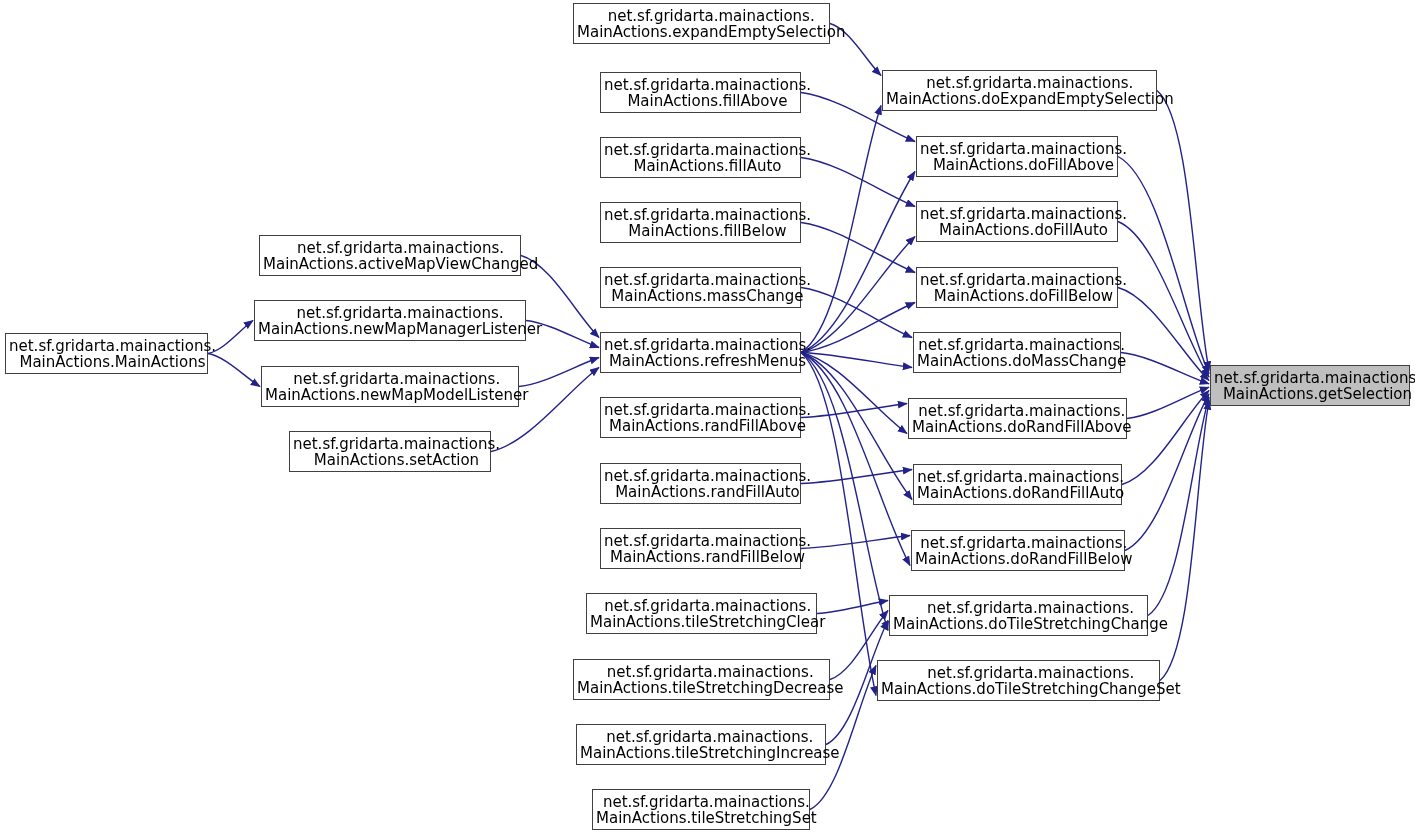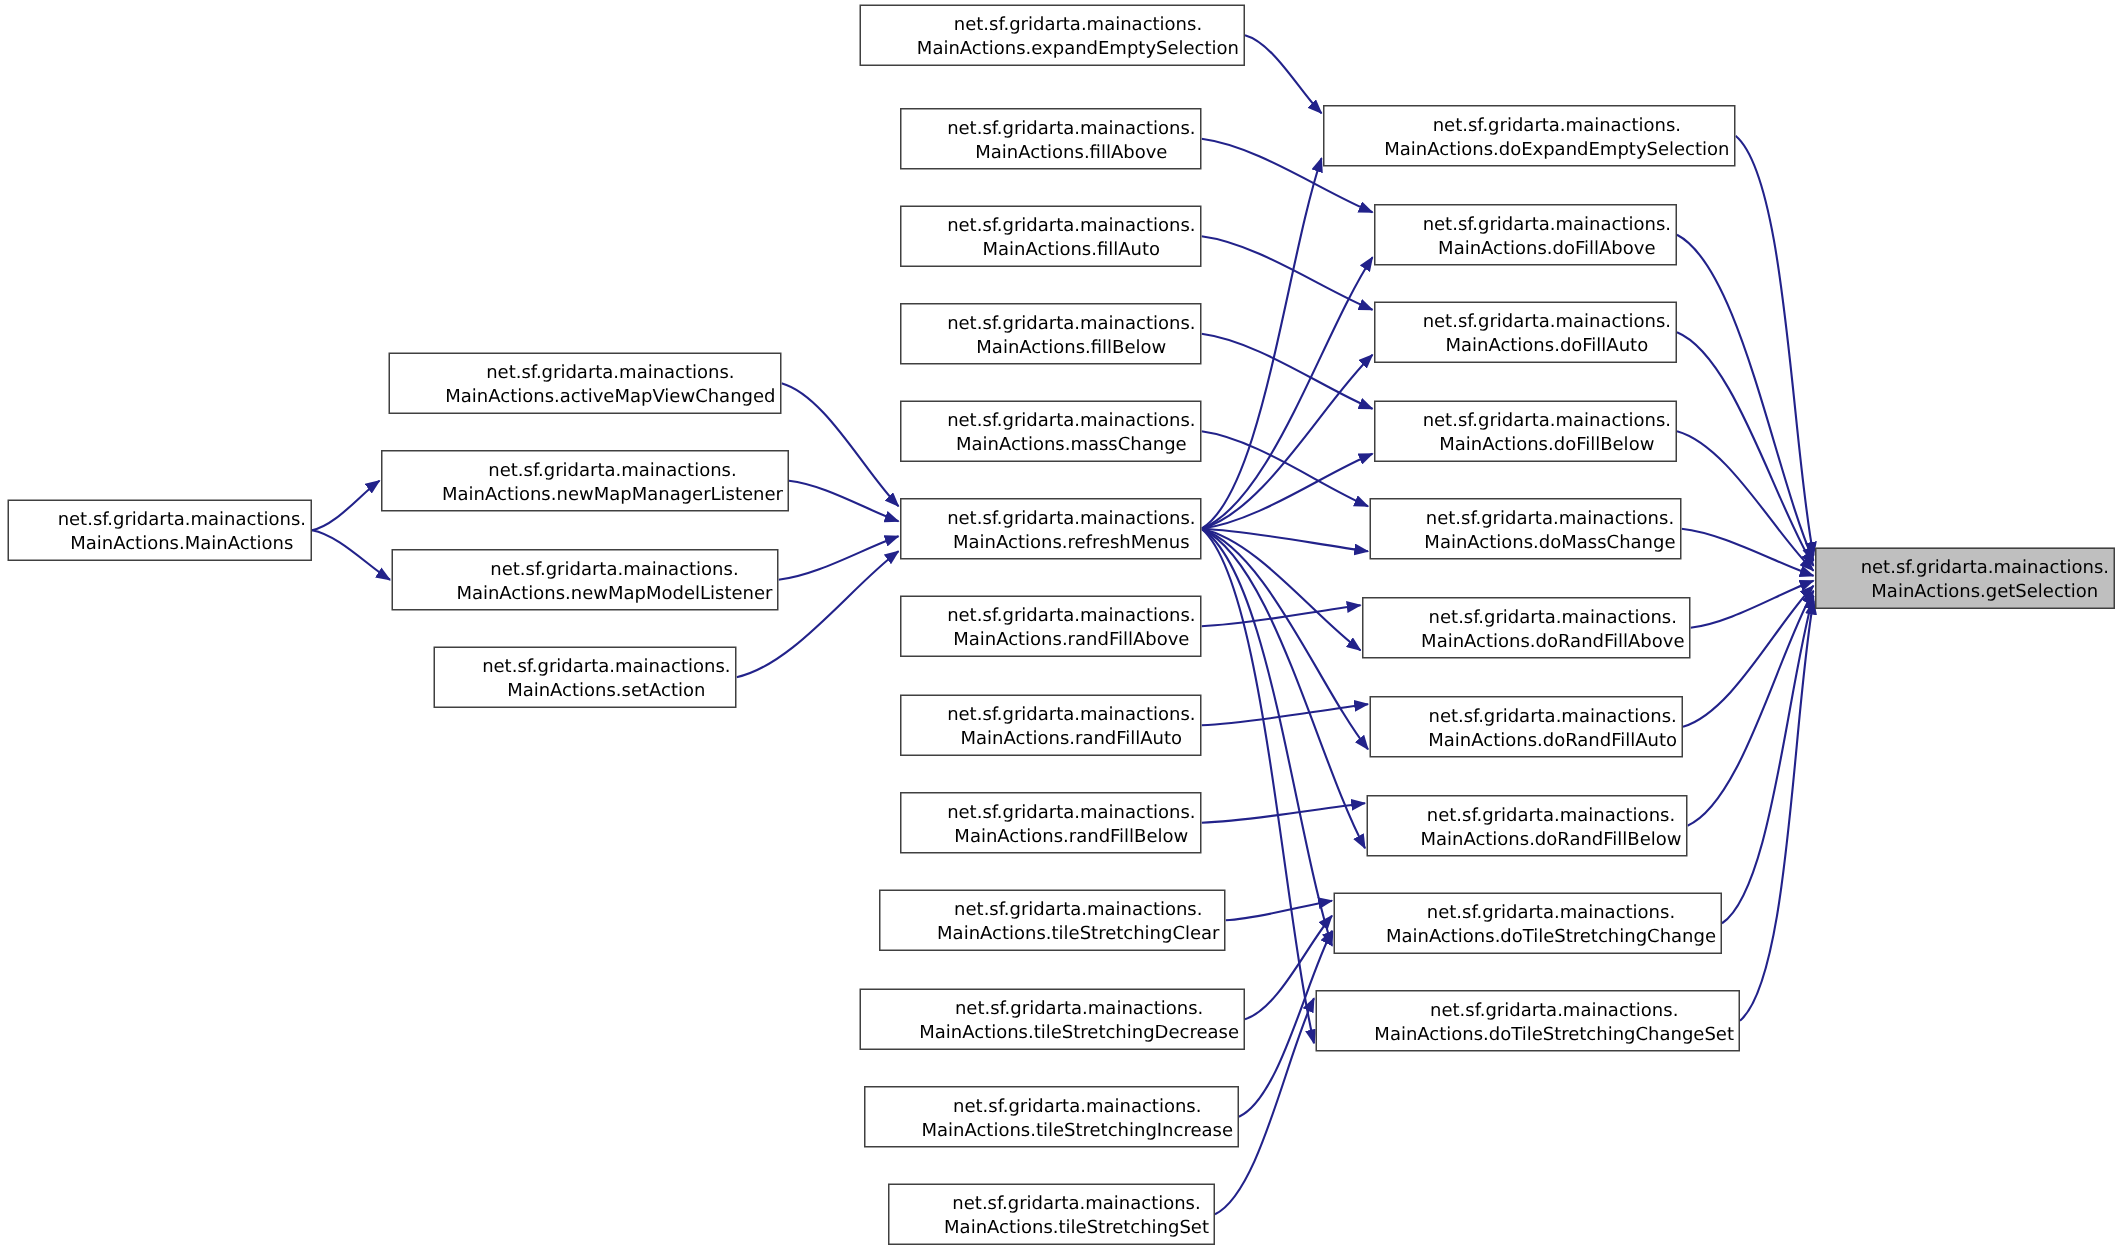--- a/index.html
+++ b/index.html
@@ -24,23 +24,23 @@
     pointer-events: none;
   }
   .node {
     position: absolute;
     box-sizing: border-box;
     border: 1px solid #404040;
     background: #ffffff;
     color: #000000;
     display: flex;
     align-items: center;
-    justify-content: flex-end;
+    justify-content: flex-start;
     text-align: center;
-    font-size: 12px;
+    font-size: 15px;
     line-height: 16px;
     letter-spacing: 0px;
     white-space: pre-line;
     z-index: 2;
   }
   .node.highlight {
     background: #bfbfbf;
     border: 1px solid #404040;
   }
   .node-label {

